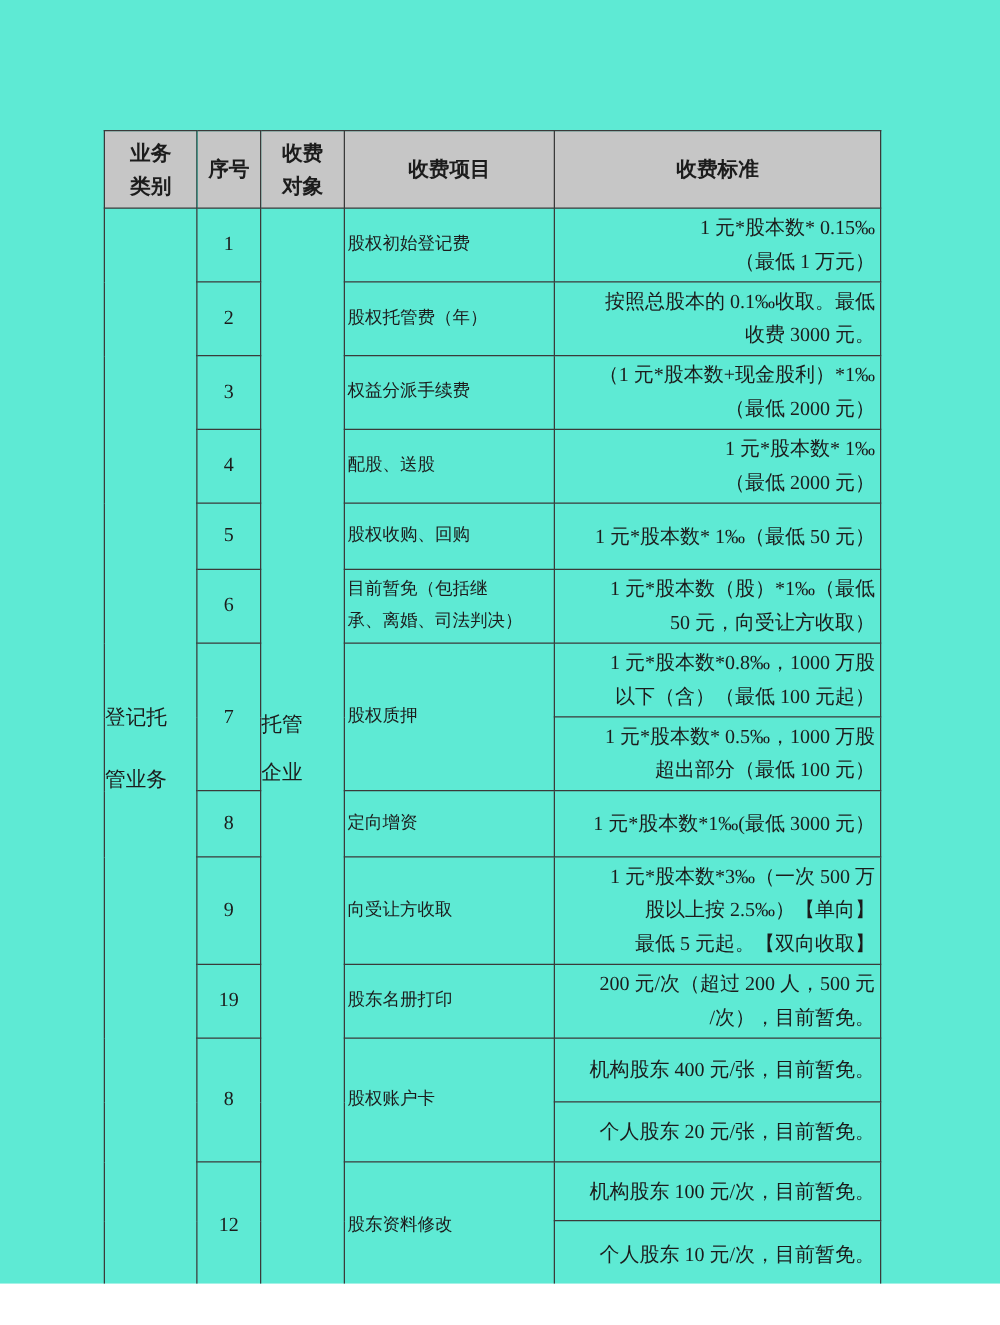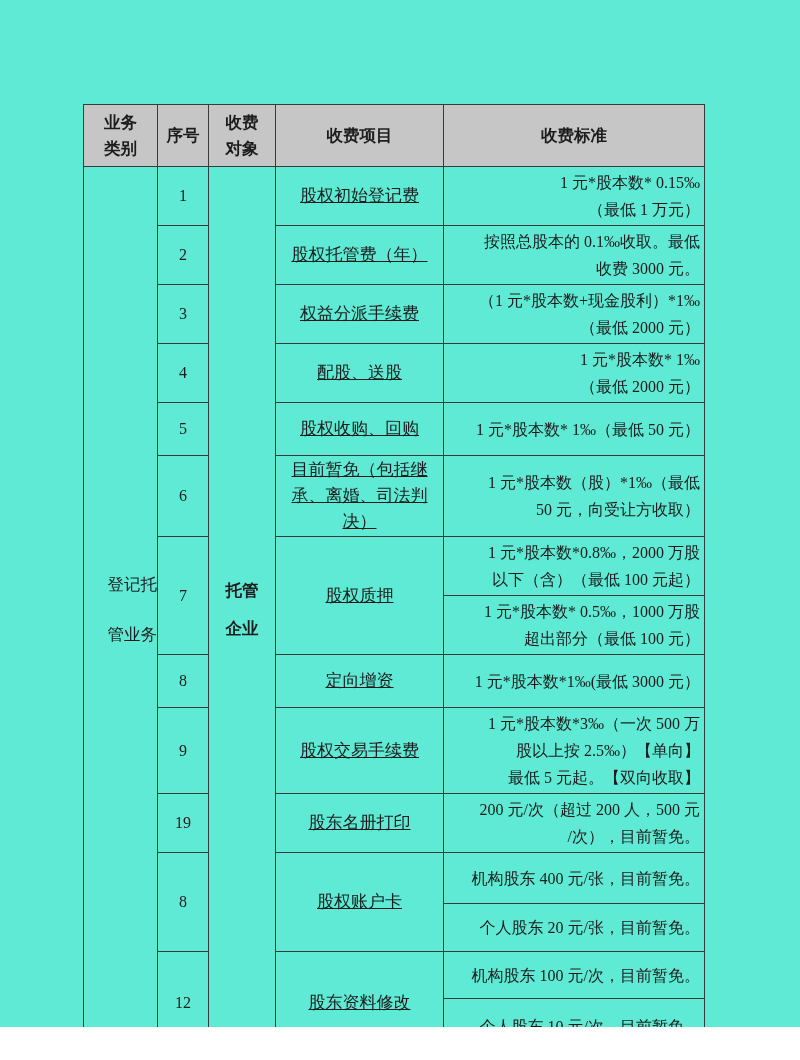--- a/index.html
+++ b/index.html
@@ -35,46 +35,42 @@
   table.fee-table th {
     background: #c6c6c6;
     font-weight: bold;
     font-size: 16.5px;
     line-height: 26px;
     text-align: center;
     white-space: pre-line;
     padding: 2px;
   }
   td.cat {
-    text-align: right;
+    text-align: left;
     font-size: 16.5px;
     line-height: 50px;
     white-space: pre-line;
     padding: 0;
   }
   td.obj {
-    text-align: center;
     font-size: 16.5px;
     line-height: 38px;
     white-space: pre-line;
     padding: 0;
-    font-weight: bold;
   }
   td.num {
     text-align: center;
     font-size: 16px;
     padding: 0;
   }
   td.item {
-    text-align: center;
-    font-size: 17px;
+    font-size: 14px;
     line-height: 26px;
     white-space: pre-line;
     padding: 1px 2px;
-    text-decoration: underline;
   }
   td.std {
     text-align: right;
     font-size: 16px;
     line-height: 27px;
     white-space: pre-line;
     padding: 2px 4px 2px 9px;
   }
 </style>
 </head>
@@ -144,37 +140,37 @@
         <td class="num">6</td>
         <td class="item">目前暂免（包括继
 承、离婚、司法判决）</td>
         <td class="std">1 元*股本数（股）*1‰（最低
 50 元，向受让方收取）</td>
       </tr>
 
       <tr style="height:50px">
         <td class="num" rowspan="2">7</td>
         <td class="item" rowspan="2">股权质押</td>
-        <td class="std">1 元*股本数*0.8‰，2000 万股
+        <td class="std">1 元*股本数*0.8‰，1000 万股
 以下（含）（最低 100 元起）</td>
       </tr>
       <tr style="height:50px">
         <td class="std">1 元*股本数* 0.5‰，1000 万股
 超出部分（最低 100 元）</td>
       </tr>
 
       <tr style="height:53px">
         <td class="num">8</td>
         <td class="item">定向增资</td>
         <td class="std">1 元*股本数*1‰(最低 3000 元）</td>
       </tr>
 
       <tr style="height:79px">
         <td class="num">9</td>
-        <td class="item">股权交易手续费</td>
+        <td class="item">向受让方收取</td>
         <td class="std">1 元*股本数*3‰（一次 500 万
 股以上按 2.5‰）【单向】
 最低 5 元起。【双向收取】</td>
       </tr>
 
       <tr style="height:54px">
         <td class="num">19</td>
         <td class="item">股东名册打印</td>
         <td class="std">200 元/次（超过 200 人，500 元
 /次），目前暂免。</td>

